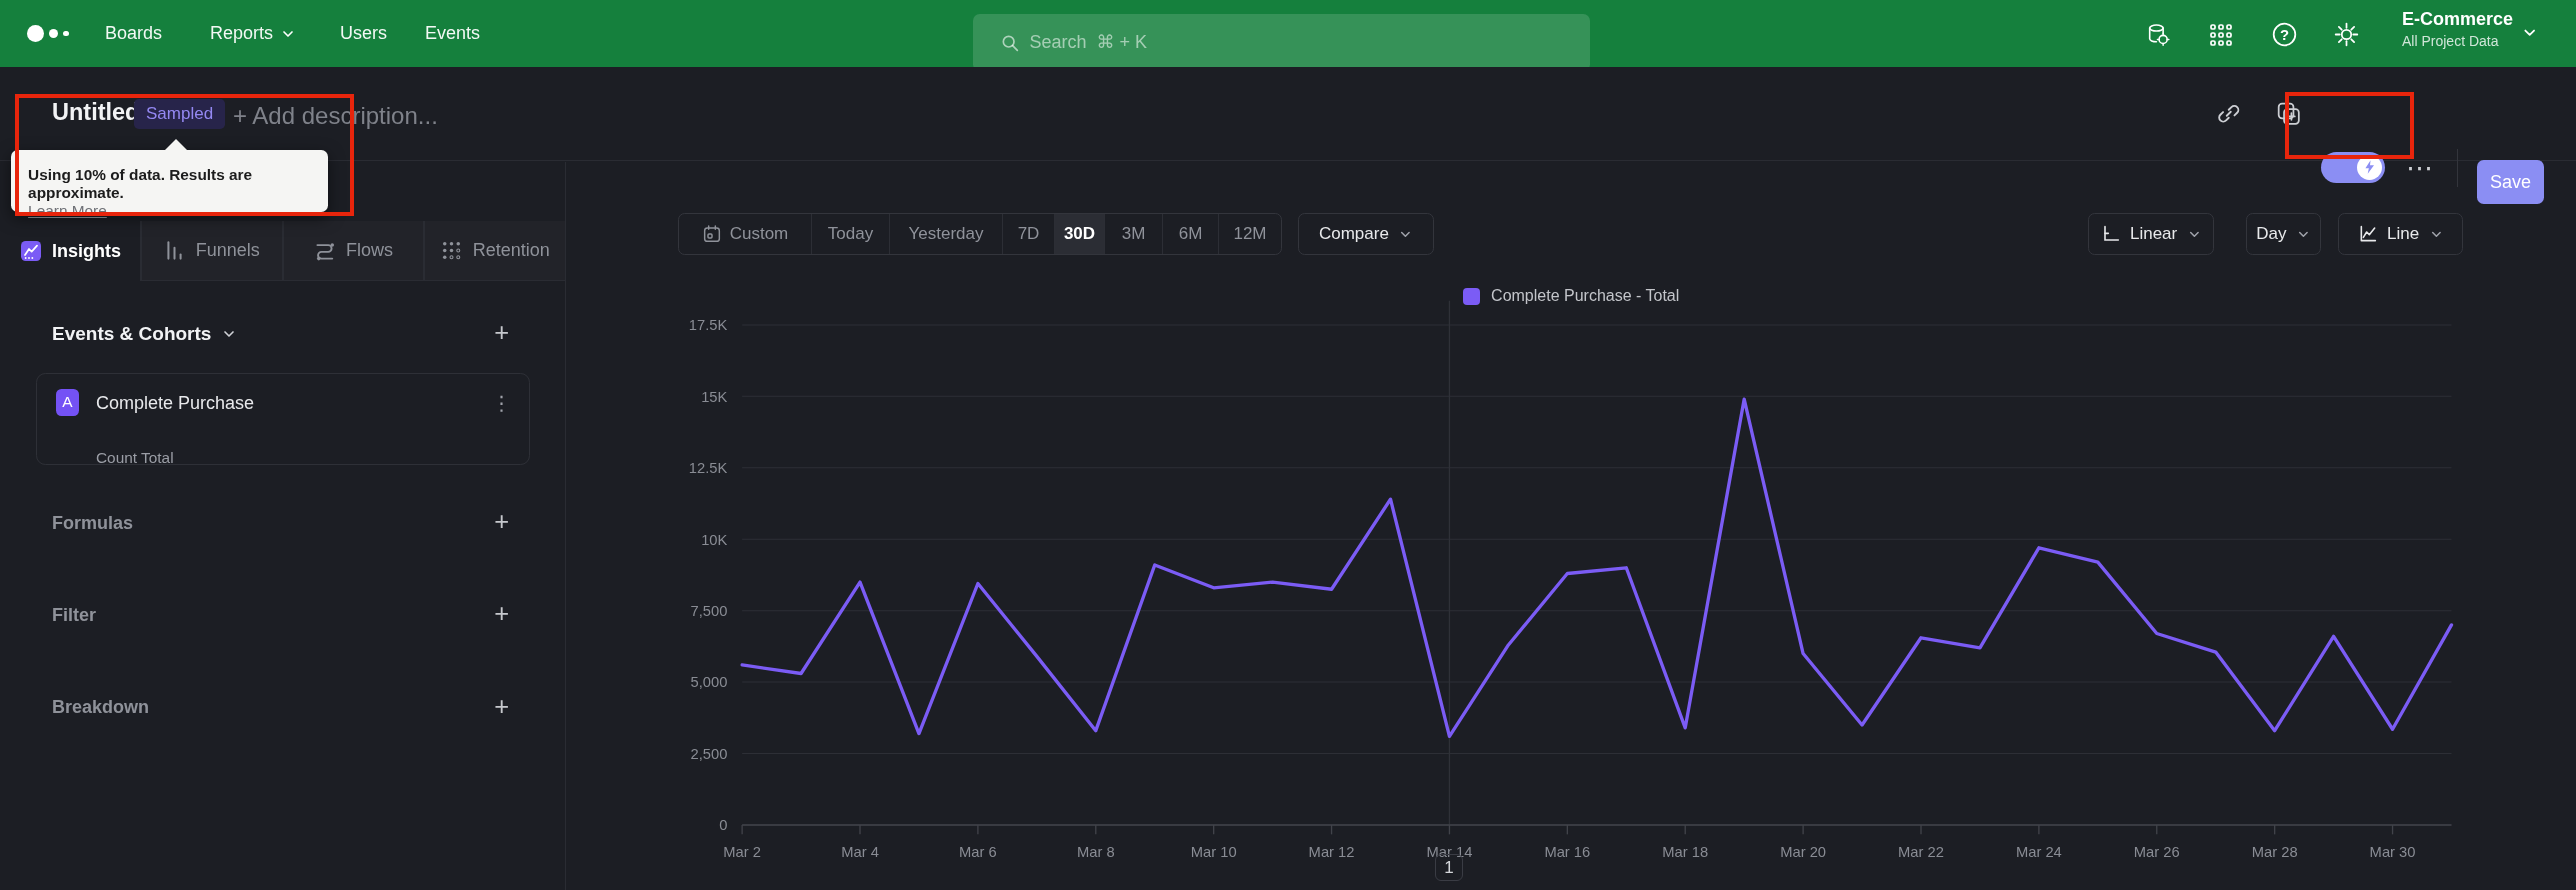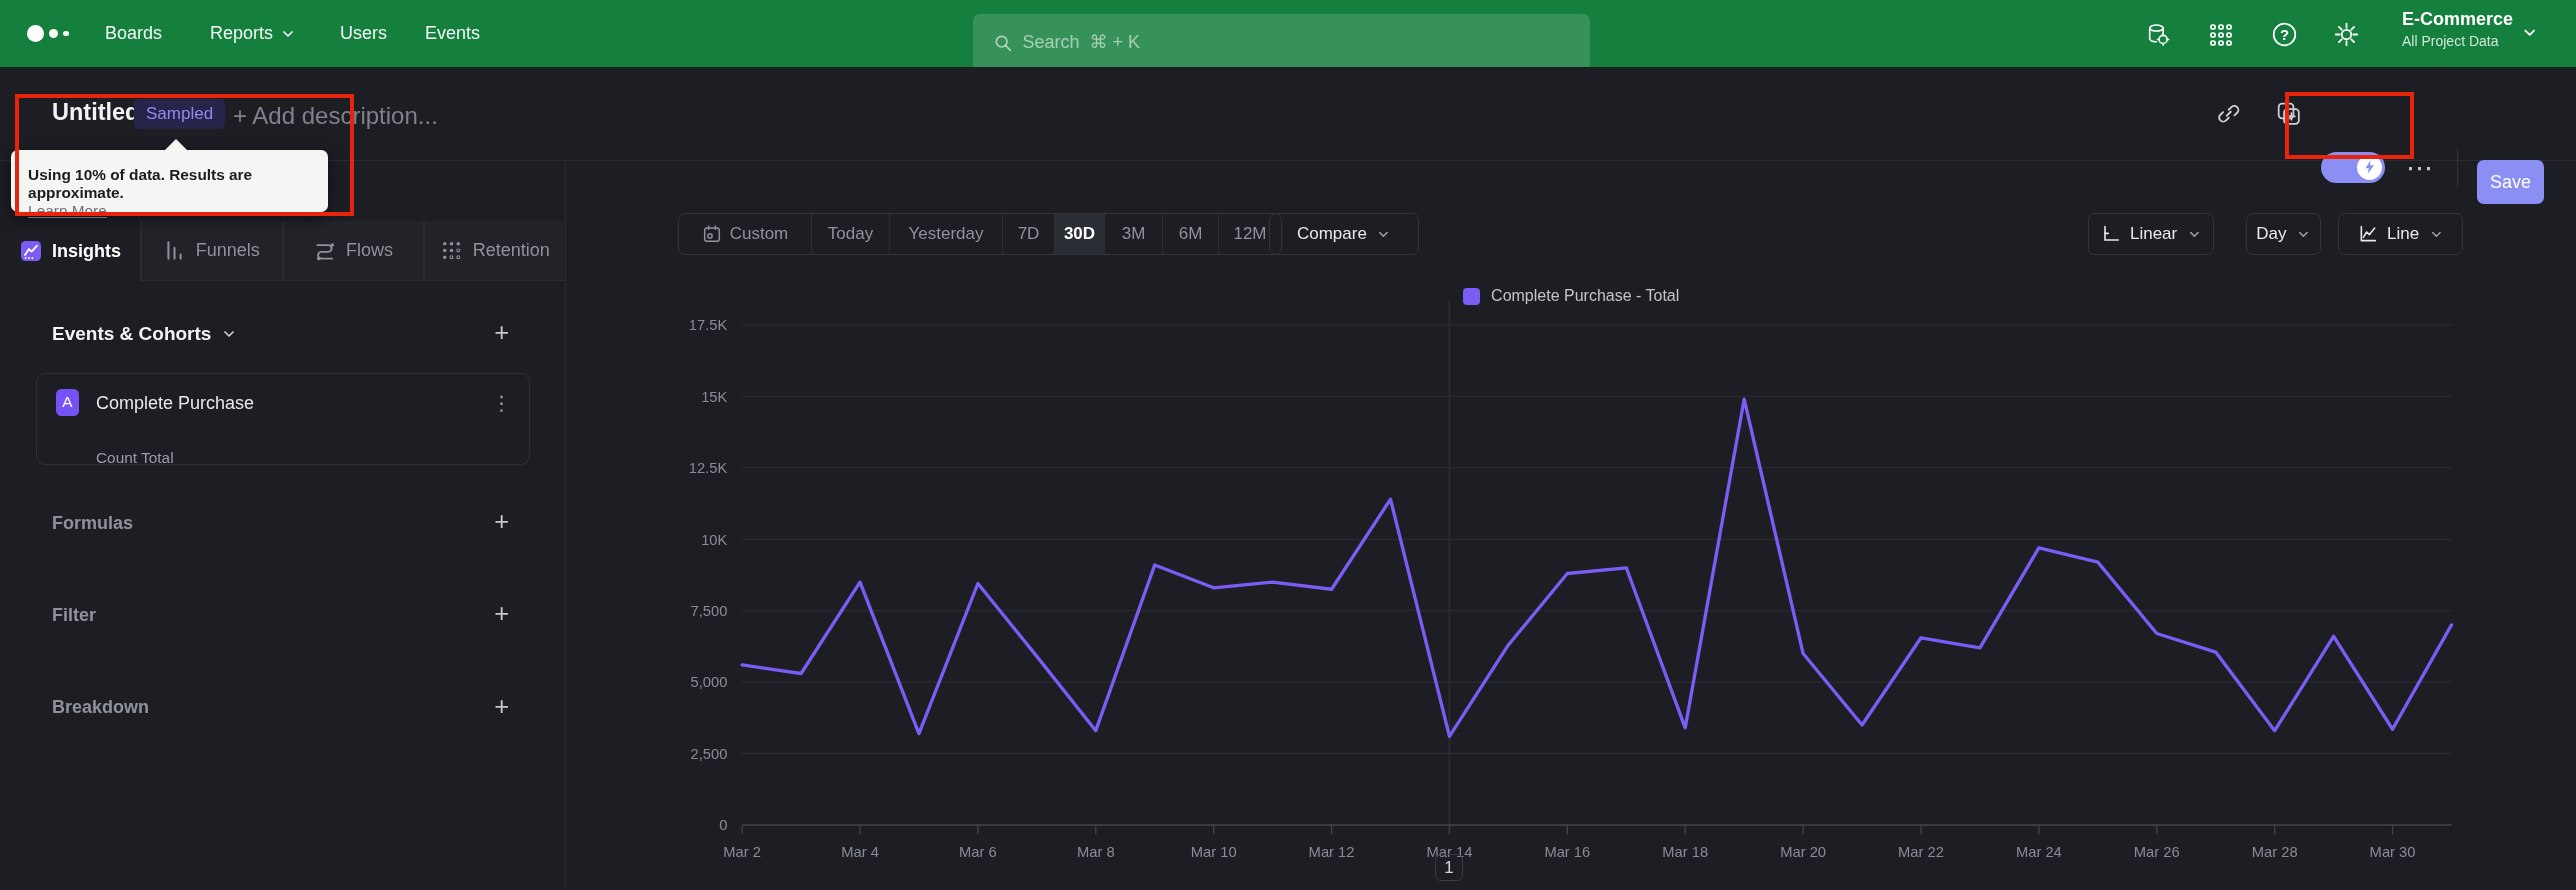--- a/index.html
+++ b/index.html
@@ -9,21 +9,21 @@
 
   
   .topnav { position:absolute; left:0; top:0; width:2576px; height:67px; background:#15803d; }
   .brand { position:absolute; left:27px; top:0; height:67px; display:flex; align-items:center; gap:4.7px; }
   .brand .d1 { width:17.4px; height:17.4px; border-radius:50%; background:#fff; }
   .brand .d2 { width:9.4px; height:9.4px; border-radius:50%; background:#fff; }
   .brand .d3 { width:5.4px; height:5.4px; border-radius:50%; background:#fff; }
   .nav-item { position:absolute; top:0; height:67px; display:flex; align-items:center; gap:6.7px;
               color:rgba(255,255,255,.95); font-size:18px; cursor:pointer; }
   .nav-search { position:absolute; left:973px; top:14px; width:617px; height:57px; border-radius:6.7px;
-                background:rgba(255,255,255,.14); display:flex; align-items:center; padding:0 20px; gap:9.4px; }
+                background:rgba(255,255,255,.14); display:flex; align-items:center; padding:0 27px; gap:9.4px; }
   .nav-search input { flex:1; background:transparent; border:none; outline:none; color:#fff;
                       font-size:18px; font-family:"Liberation Sans",sans-serif; }
   .nav-search input::placeholder { color:rgba(255,255,255,.55); }
   .nav-ico { position:absolute; top:20px; width:29.5px; height:29.5px; color:#fff; display:flex;
              align-items:center; justify-content:center; cursor:pointer; }
   .project { position:absolute; left:2402px; top:9.4px; color:#fff; cursor:pointer; }
   .project .pname { font-size:18px; font-weight:bold; }
   .project .pscope { font-size:14px; color:rgba(255,255,255,.8); margin-top:2.7px; }
   .project-chev { position:absolute; left:2521px; top:24px; color:#fff; }
 
@@ -348,21 +348,21 @@
         <span>3M</span>
       </div>
     <div class="cell" style="width:56px">
         <span>6M</span>
       </div>
     <div class="cell" style="width:62px">
         <span>12M</span>
       </div>
   </div>
 
-  <div class="btn" style="left:1269px; width:150px">
+  <div class="btn" style="left:1298px; width:136px">
     <span>Compare</span>
     <svg class="chev" width="14.8" height="14.8" viewBox="0 0 24 24">
         <polyline points="6,9 12,15 18,9" fill="none" stroke="#9fa2aa" stroke-width="2.5" stroke-linecap="round" stroke-linejoin="round"></polyline>
       </svg>
   </div>
 
   <div class="btn" style="left:2088px; width:126px">
     <svg width="20" height="20" viewBox="0 0 30 30">
       <g fill="none" stroke="#e8e9eb" stroke-width="2.4" stroke-linecap="round">
         <path d="M6 4 V24 H26"></path>

